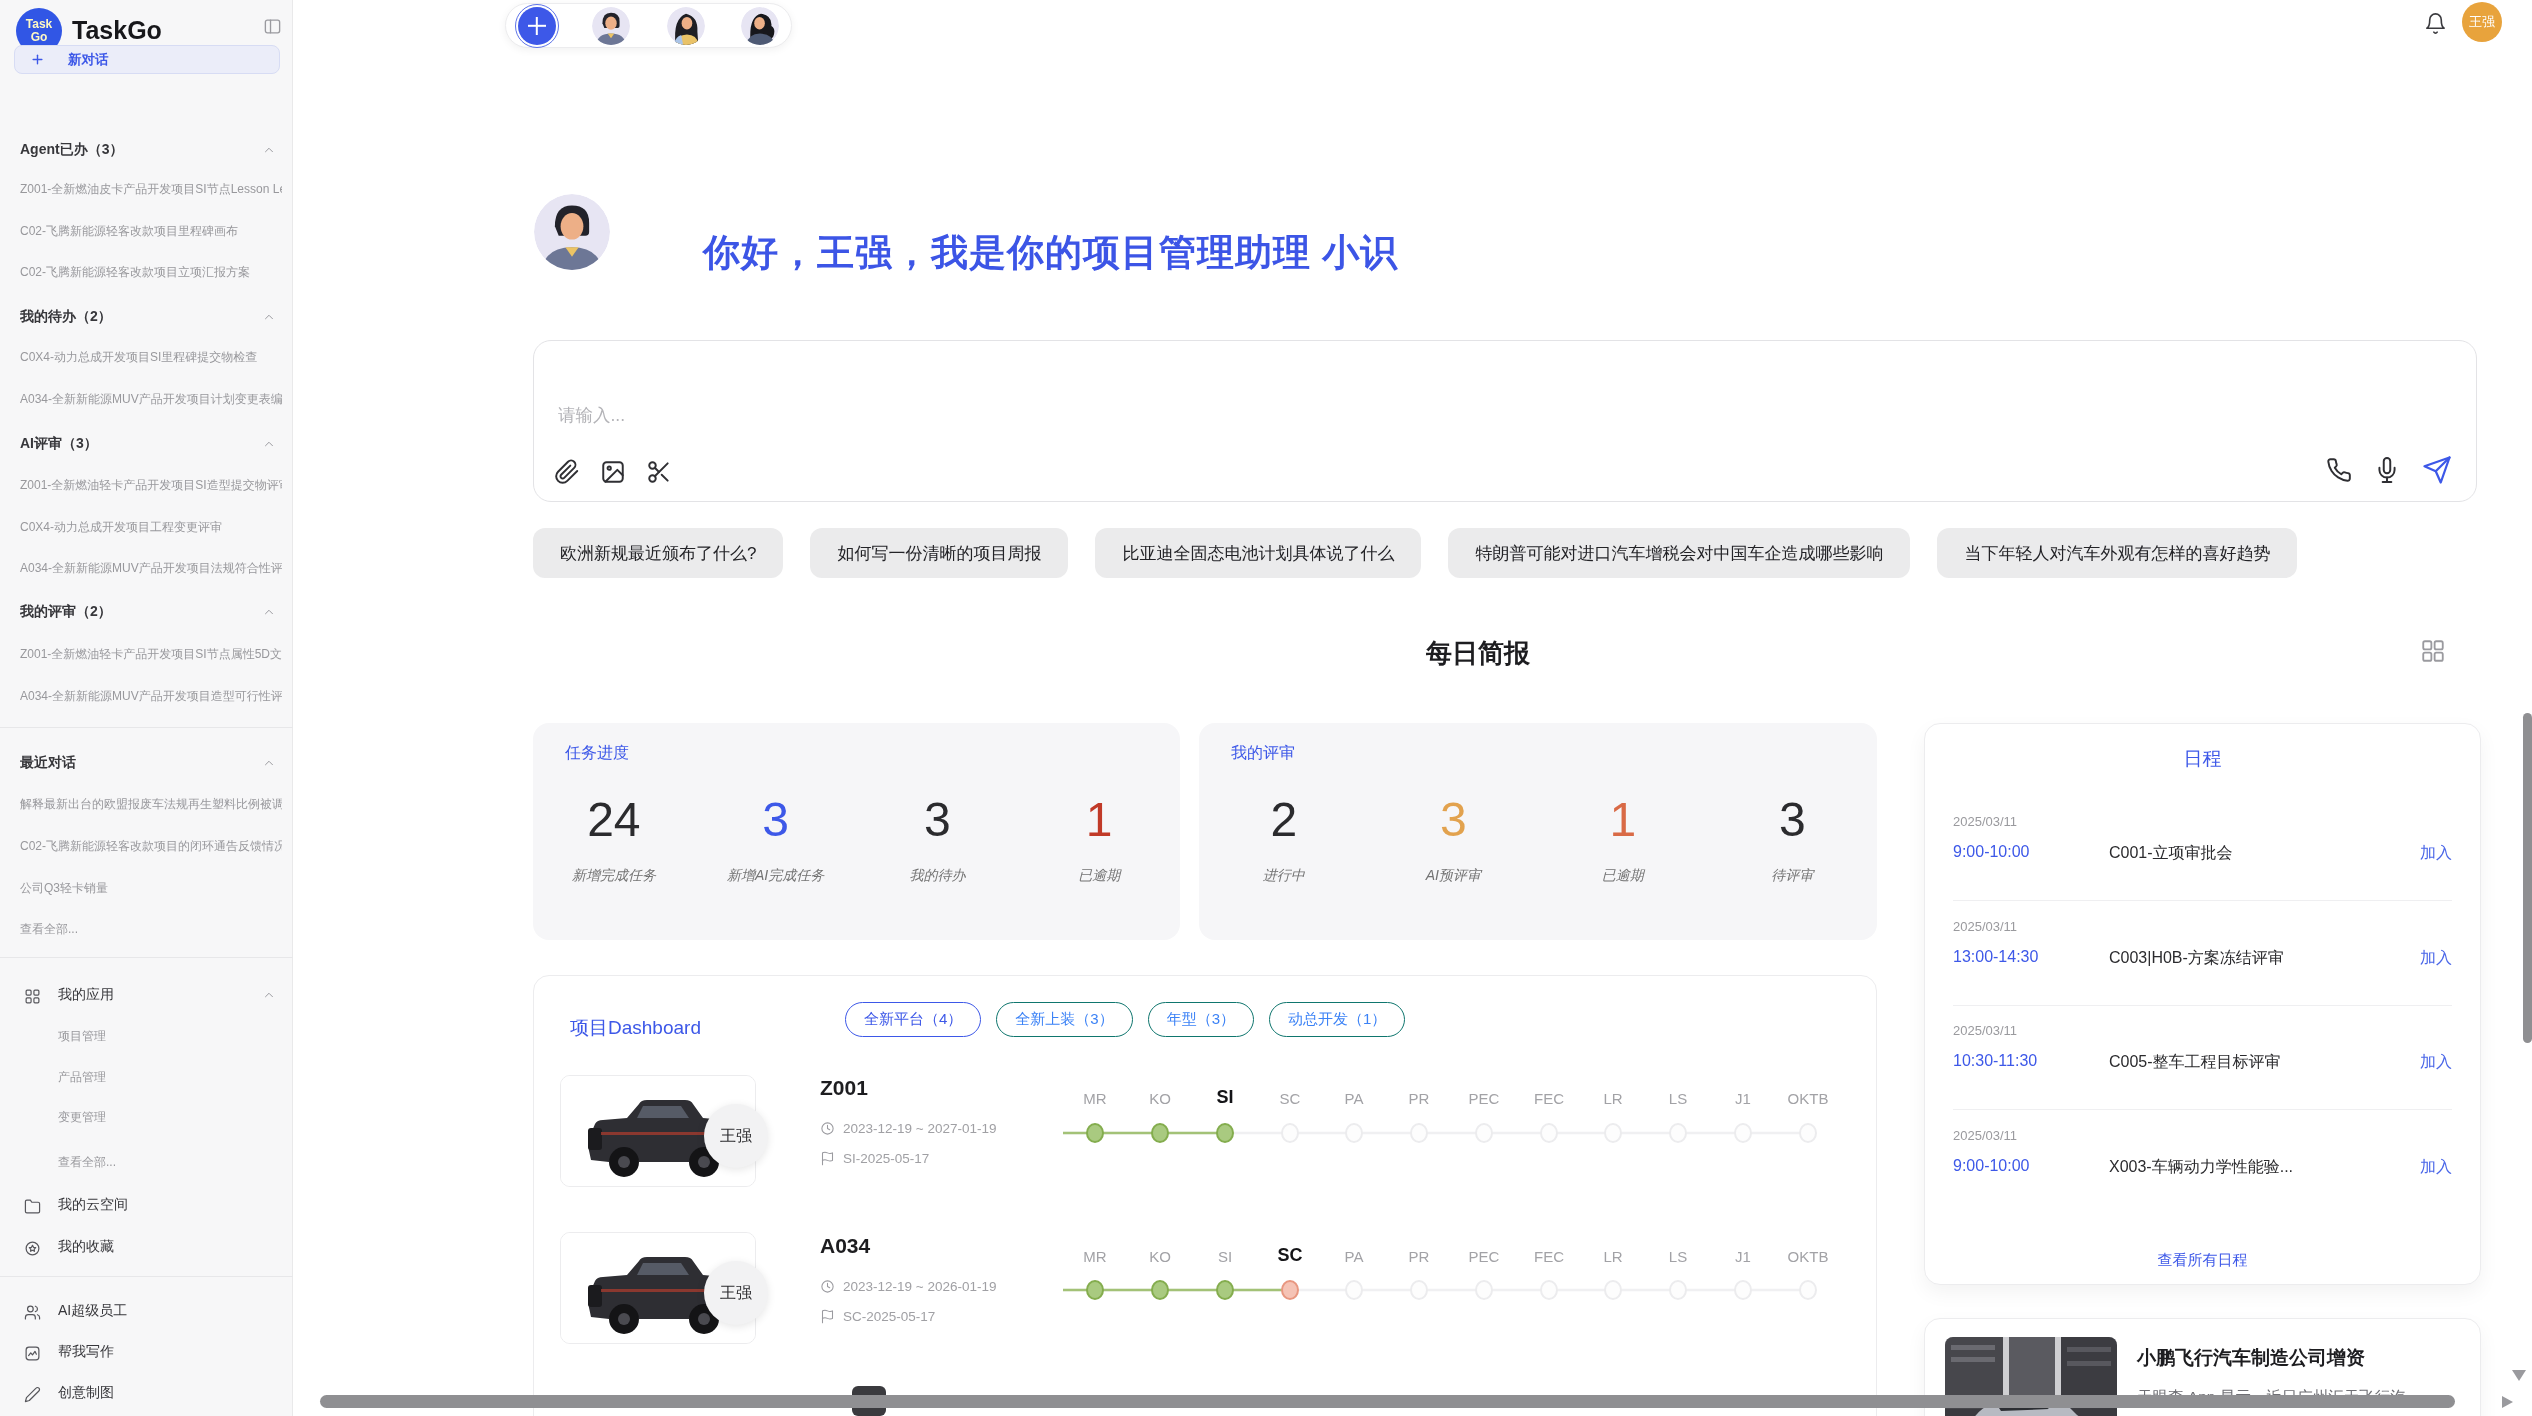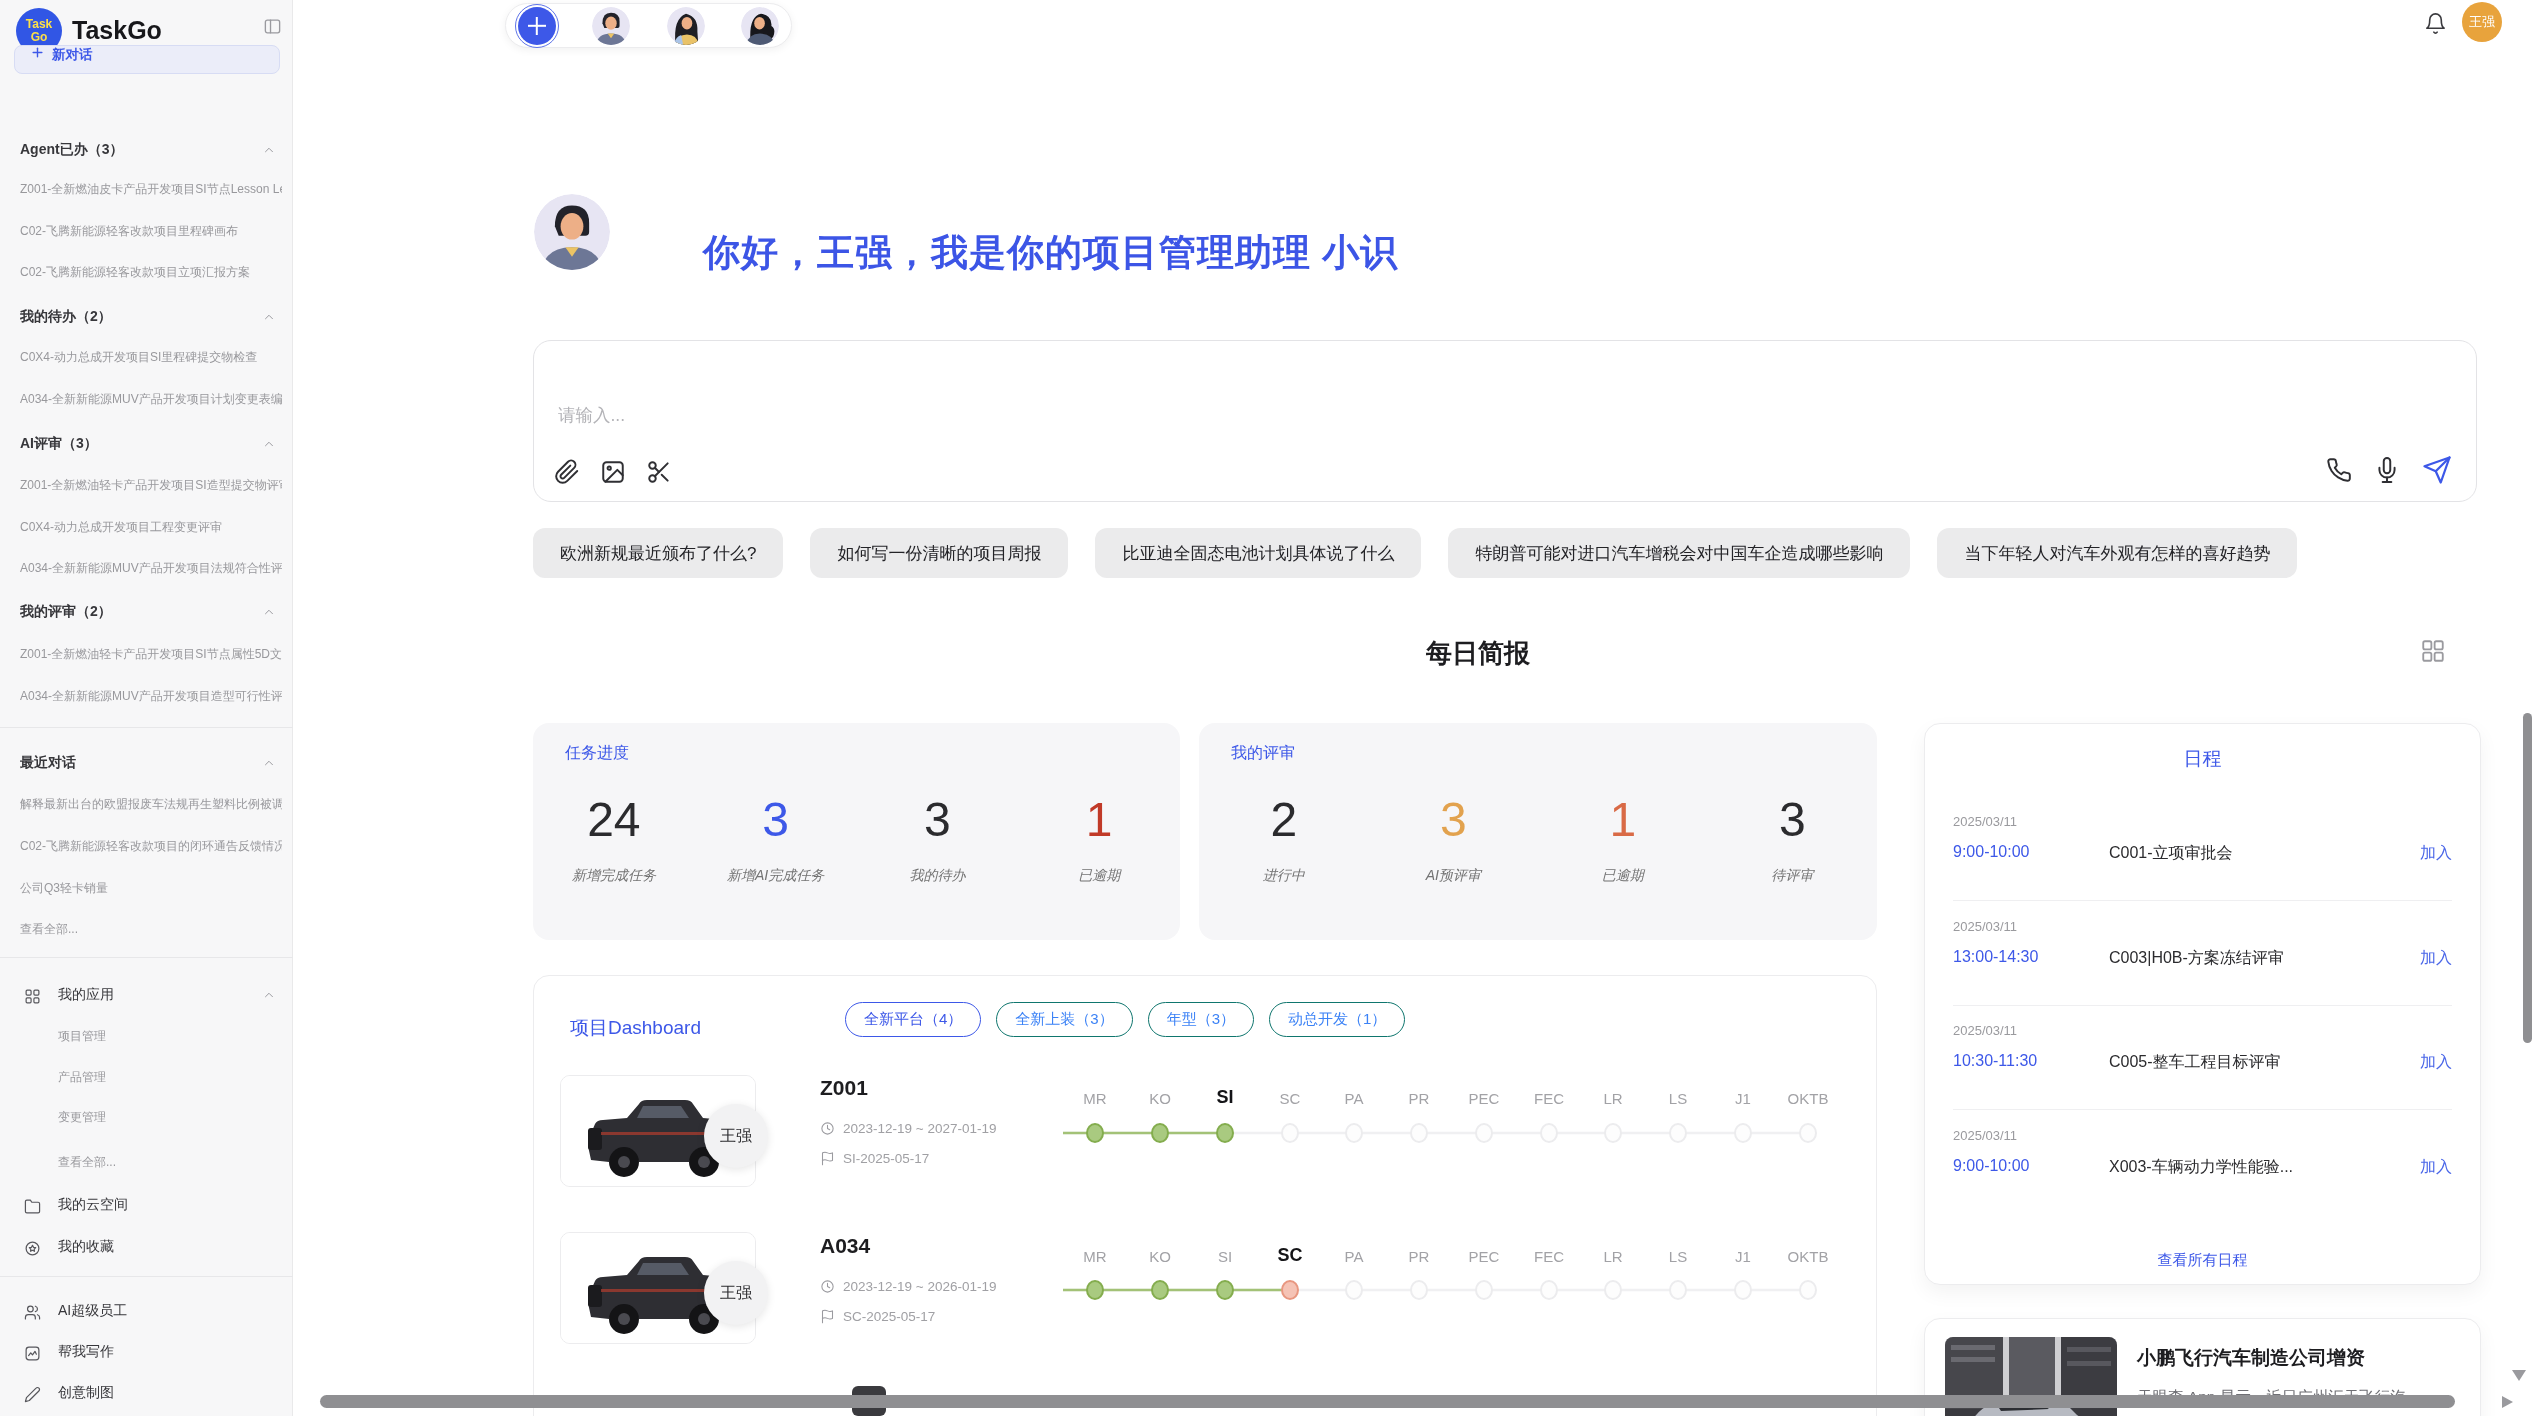--- a/index.html
+++ b/index.html
@@ -5,26 +5,26 @@
   * { box-sizing: border-box; margin: 0; padding: 0; }
   html,body { width:2532px; height:1416px; overflow:hidden; background:#fff;
     font-family:"Liberation Sans","DejaVu Sans",sans-serif; color:#26262a; }
   .stage { position:absolute; left:0; top:0; width:2532px; height:1416px; overflow:hidden; }
   .abs { position:absolute; }
 
   
   .sidebar { position:absolute; left:0; top:0; width:293px; height:1416px;
     background:#f7f7f8; border-right:1px solid #e9e9ea; }
   .logo { position:absolute; left:16px; top:8px; width:46px; height:46px; border-radius:50%;
-    background:#3156e5; color:#fde047; display:flex; flex-direction:column; align-items:center;
+    background:#3156e5; color:#fef9c3; display:flex; flex-direction:column; align-items:center;
     justify-content:center; font-size:12px; line-height:13px; font-weight:600;}
   .app-title { position:absolute; left:72px; top:16px; font-size:25px; font-weight:700; color:#17171a;}
   .panel-ic { position:absolute; left:262px; top:17px; }
   .newchat { position:absolute; left:14px; top:45px; width:266px; height:29px; background:#ebedf9;
-    border:1px solid #d7dcf4; border-radius:8px; display:flex; align-items:flex-start; gap:8px;
+    border:1px solid #d7dcf4; border-radius:8px; display:flex; align-items:center; gap:24px;
     padding:0 0 0 16px; cursor:pointer; }
   .newchat span { color:#3d58e8; font-size:13.5px; font-weight:600; }
   .sh { position:absolute; left:20px; width:230px; height:20px; font-size:14px; font-weight:600;
     color:#37373b; white-space:nowrap; overflow:hidden;}
   .si { position:absolute; left:20px; width:262px; height:18px; font-size:12px; color:#98989c;
     white-space:nowrap; overflow:hidden; cursor:pointer;}
   .chev { position:absolute; left:262px; width:14px; height:14px; }
   .sdiv { position:absolute; left:0; width:293px; height:1px; background:#e7e7e9; }
   .srow-ic { position:absolute; left:24px; width:17px; height:17px;}
   .srow-t { position:absolute; left:58px; width:200px; font-size:14px; color:#37373b; white-space:nowrap;}

